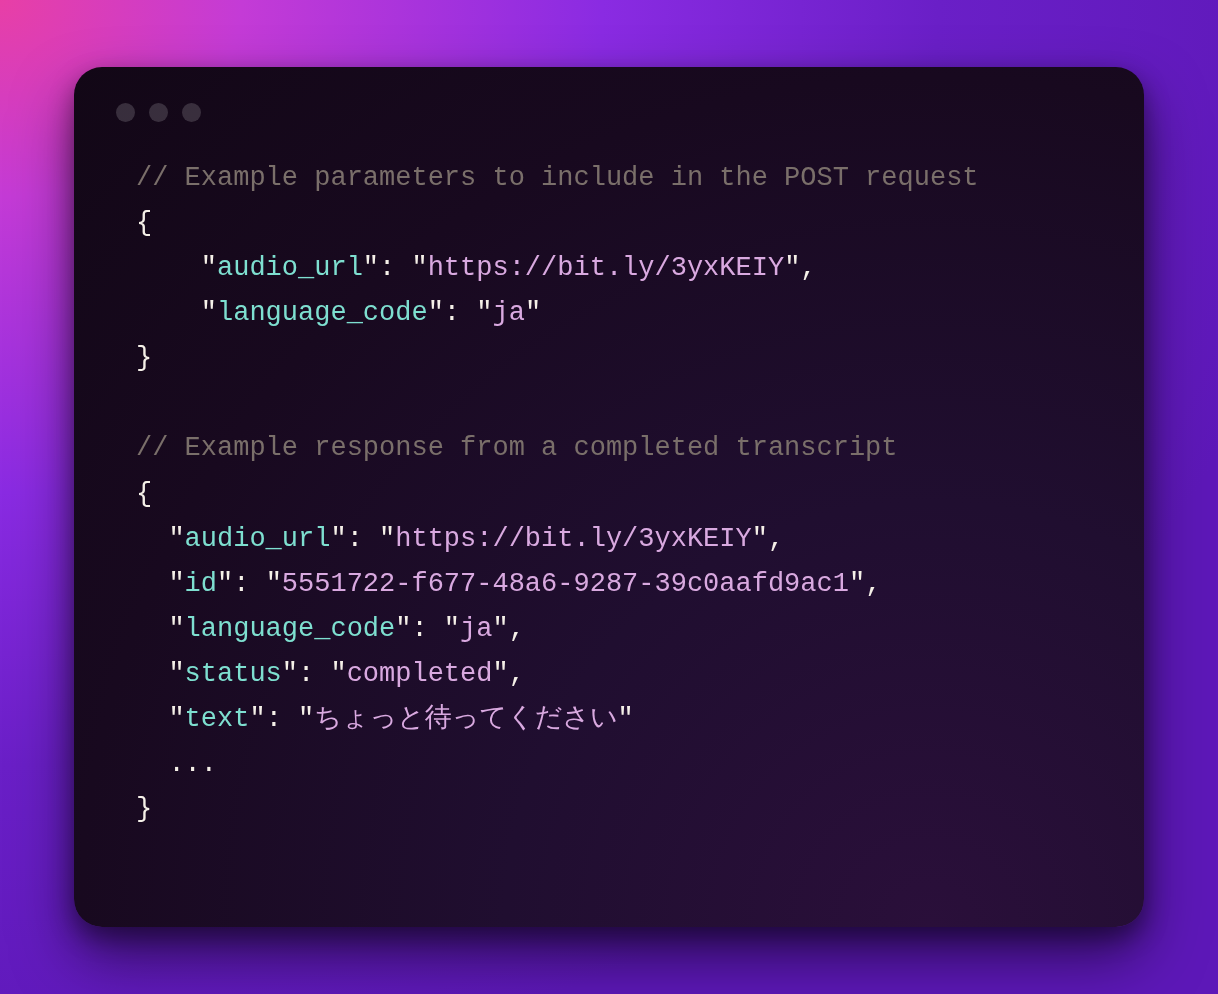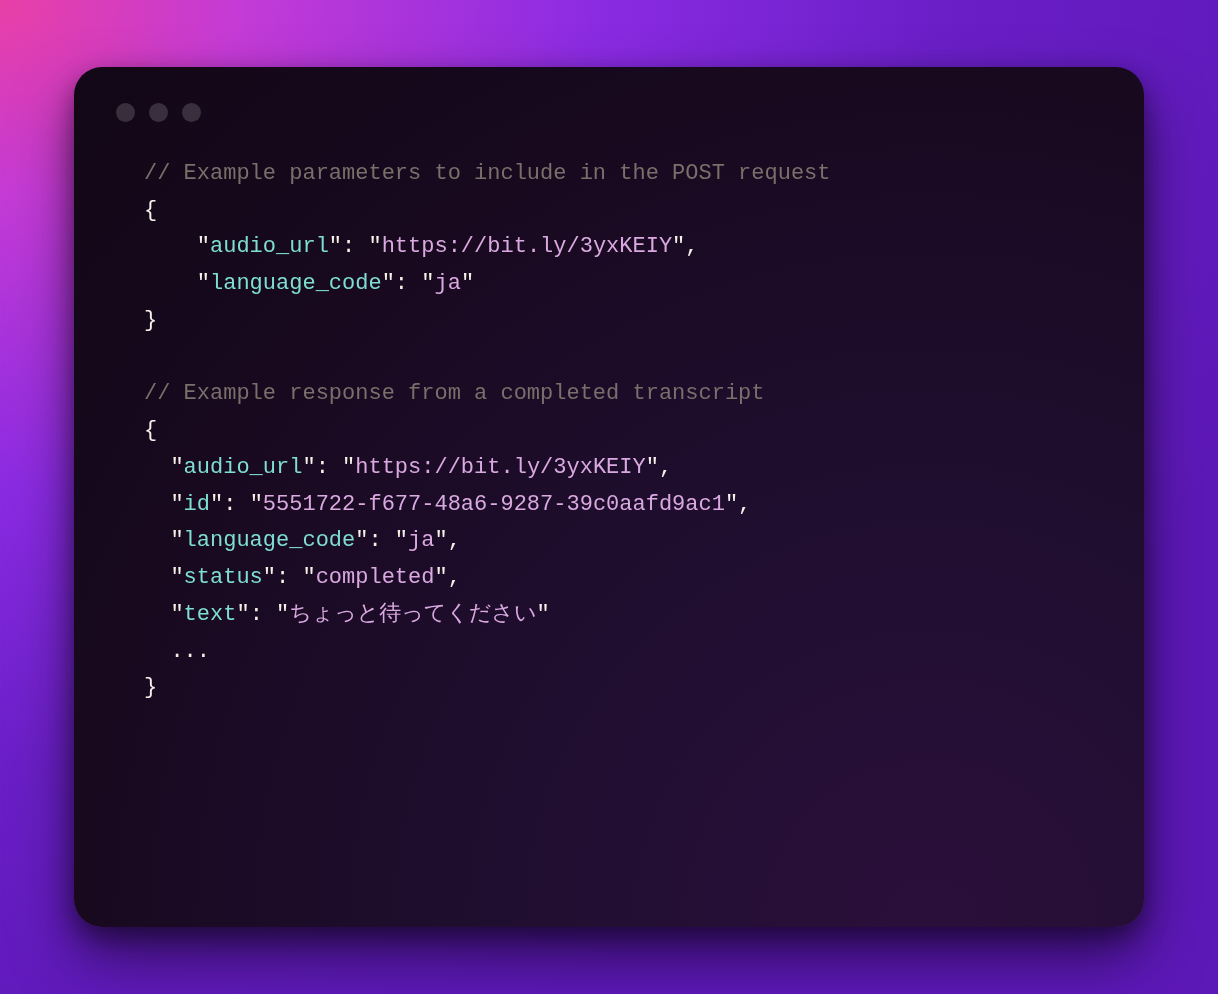--- a/index.html
+++ b/index.html
@@ -38,23 +38,23 @@
     margin-bottom: 34px;
     margin-left: 2px;
   }
   .dot {
     width: 19px;
     height: 19px;
     border-radius: 50%;
     background: rgba(255,255,255,0.16);
   }
   pre.code {
-    margin: 12px;
+    margin: 4px;
     padding: 0 0 0 18px;
-    font-size: 22px;
+    font-size: 27px;
     line-height: 1.67;
     font-family: inherit;
     white-space: pre;
     color: #f5f0e8;
   }
   .tok-comment { color: #7a6f6a; }
   .tok-brace   { color: #f5f0e8; }
   .tok-key     { color: #7edfd0; }
   .tok-string  { color: #d9a9e0; }
   .tok-punct   { color: #f5f0e8; }

